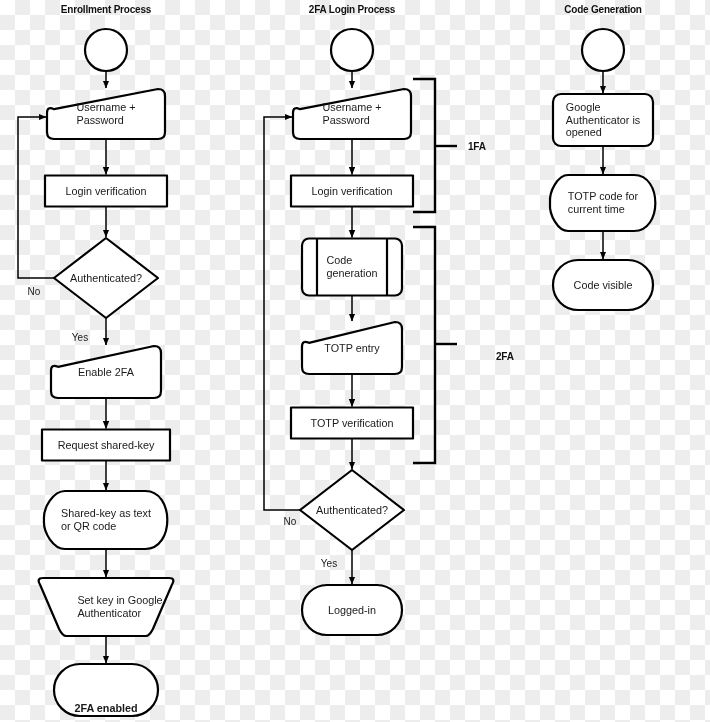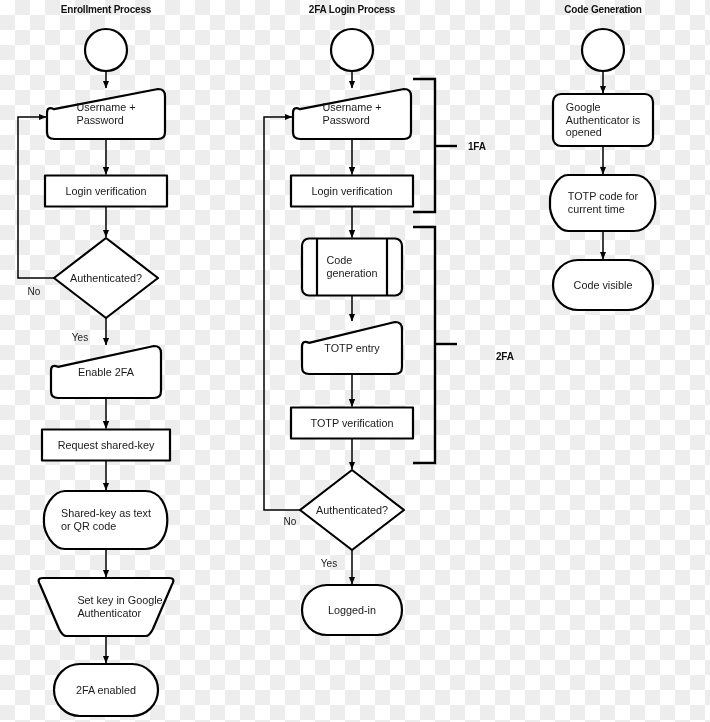--- a/index.html
+++ b/index.html
@@ -188,21 +188,21 @@
       <div class="node-label" style="left: 106px; top: 114px;">Username +
 Password</div>
       <div class="node-label" style="left: 106px; top: 191px;">Login verification</div>
       <div class="node-label" style="left: 106px; top: 278px;">Authenticated?</div>
       <div class="node-label" style="left: 106px; top: 372px;">Enable 2FA</div>
       <div class="node-label" style="left: 106px; top: 445px;">Request shared-key</div>
       <div class="node-label" style="left: 106px; top: 520px;">Shared-key as text
 or QR code</div>
       <div class="node-label" style="left: 120px; top: 607px;">Set key in Google
 Authenticator</div>
-      <div class="node-label" style="left: 106px; top: 690px;">2FA enabled</div>
+      <div class="node-label" style="left: 106px; top: 708px; font-weight: bold;">2FA enabled</div>
       <div class="edge-label" style="left: 34px; top: 292px;">No</div>
       <div class="edge-label" style="left: 80px; top: 338px;">Yes</div>
       <div class="col-title" style="left: 352px; top: 4px;">2FA Login Process</div>
       <div class="node-label" style="left: 352px; top: 114px;">Username +
 Password</div>
       <div class="node-label" style="left: 352px; top: 191px;">Login verification</div>
       <div class="node-label" style="left: 352px; top: 267px;">Code
 generation</div>
       <div class="node-label" style="left: 352px; top: 348px;">TOTP entry</div>
       <div class="node-label" style="left: 352px; top: 423px;">TOTP verification</div>

